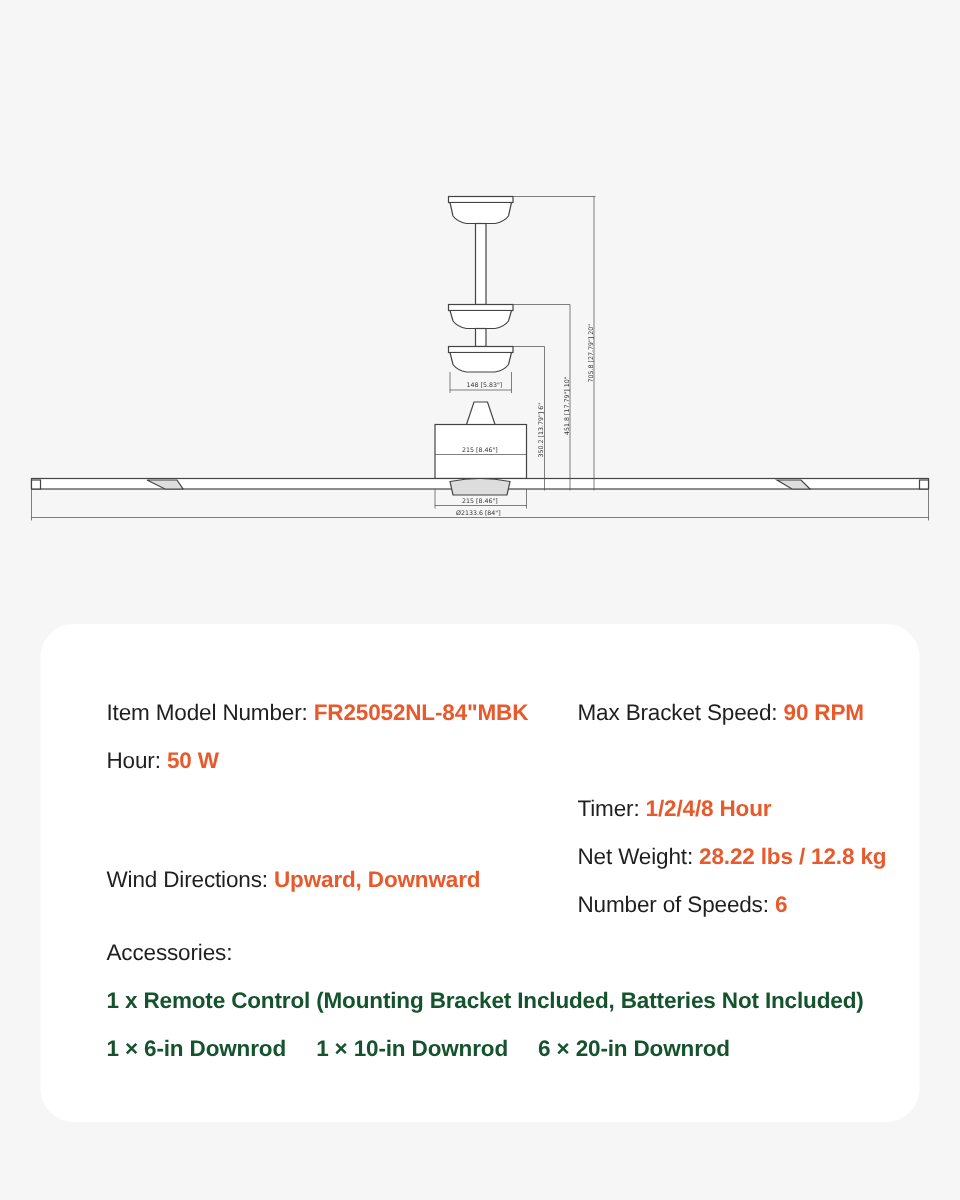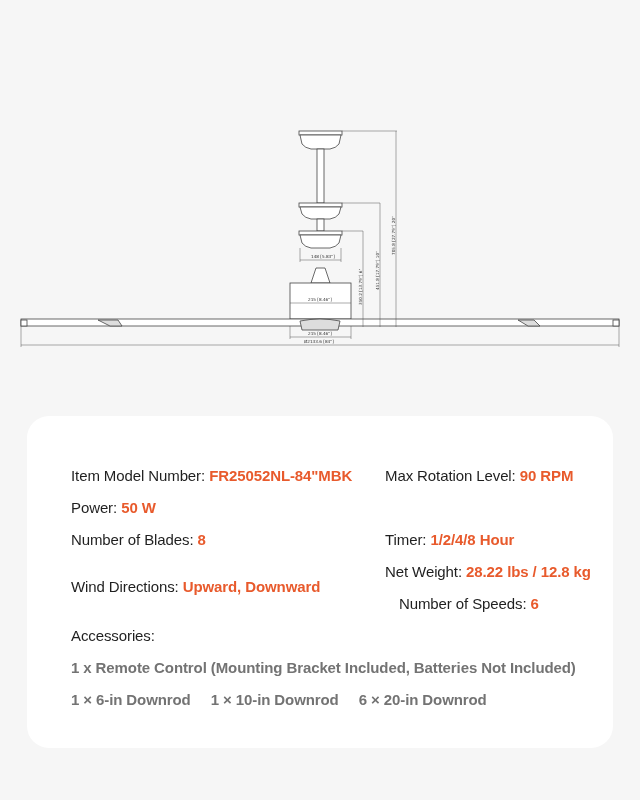--- a/index.html
+++ b/index.html
@@ -45,21 +45,21 @@
       white-space: nowrap;
       letter-spacing: -0.1px;
     }
     .spec-line .val {
       color: #e85a2c;
       font-weight: 600;
     }
     .acc-line {
       position: absolute;
       font-size: 15px;
-      color: #737373;
+      color: #14532d;
       font-weight: 600;
       white-space: nowrap;
       letter-spacing: -0.1px;
     }
     .acc-line span { margin-right: 16px; text-align: center; }
   </style>
 </head>
 <body>
 
 <div class="page">
@@ -135,39 +135,36 @@
       </g>
     </svg>
   </div>
 
   <div class="spec-card">
 
     <div class="spec-line" style="left:44px; top:51px;">
       <span>Item Model Number: </span><span class="val">FR25052NL-84"MBK</span>
     </div>
     <div class="spec-line" style="left:44px; top:83px;">
-      <span>Power: </span><span class="val">50 W</span>
-    </div>
-    <div class="spec-line" style="left:44px; top:115px;">
-      <span>Number of Blades: </span><span class="val">8</span>
+      <span>Hour: </span><span class="val">50 W</span>
     </div>
     <div class="spec-line" style="left:44px; top:162px;">
       <span>Wind Directions: </span><span class="val">Upward, Downward</span>
     </div>
 
     <div class="spec-line" style="left:358px; top:51px;">
-      <span>Max Rotation Level: </span><span class="val">90 RPM</span>
+      <span>Max Bracket Speed: </span><span class="val">90 RPM</span>
     </div>
     <div class="spec-line" style="left:358px; top:115px;">
       <span>Timer: </span><span class="val">1/2/4/8 Hour</span>
     </div>
     <div class="spec-line" style="left:358px; top:147px;">
       <span>Net Weight: </span><span class="val">28.22 lbs / 12.8 kg</span>
     </div>
-    <div class="spec-line" style="left:372px; top:179px;">
+    <div class="spec-line" style="left:358px; top:179px;">
       <span>Number of Speeds: </span><span class="val">6</span>
     </div>
 
     <div class="spec-line" style="left:44px; top:211px;">Accessories:</div>
     <div class="acc-line" style="left:44px; top:243px;">1 x Remote Control (Mounting Bracket Included, Batteries Not Included)</div>
     <div class="acc-line" style="left:44px; top:275px;">
       <span>1 × 6-in Downrod</span>
       <span>1 × 10-in Downrod</span>
       <span>6 × 20-in Downrod</span>
     </div>

